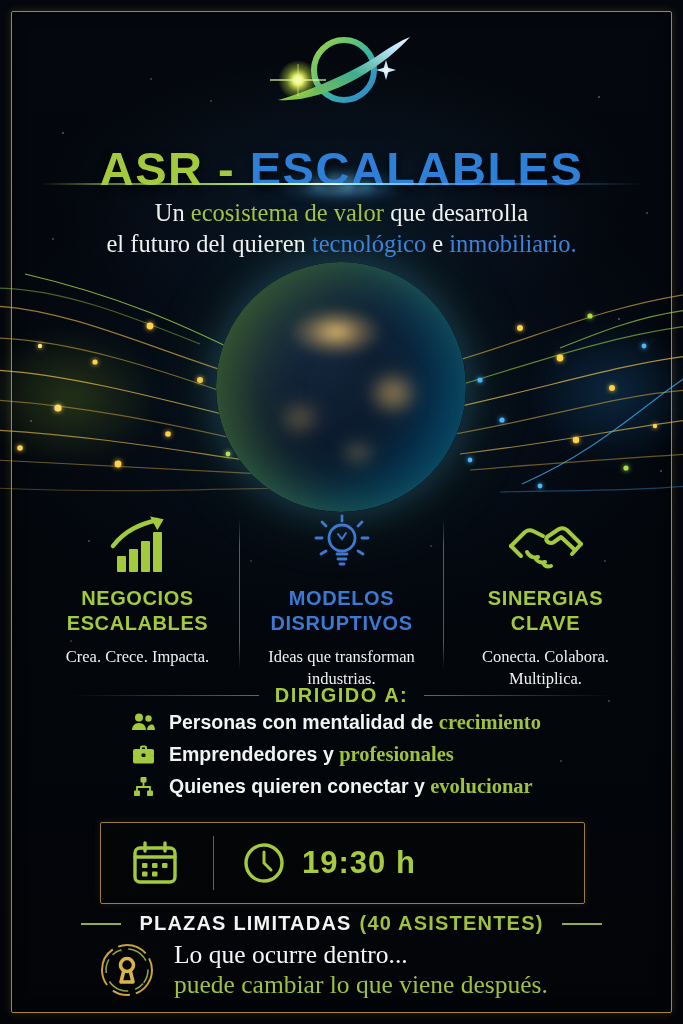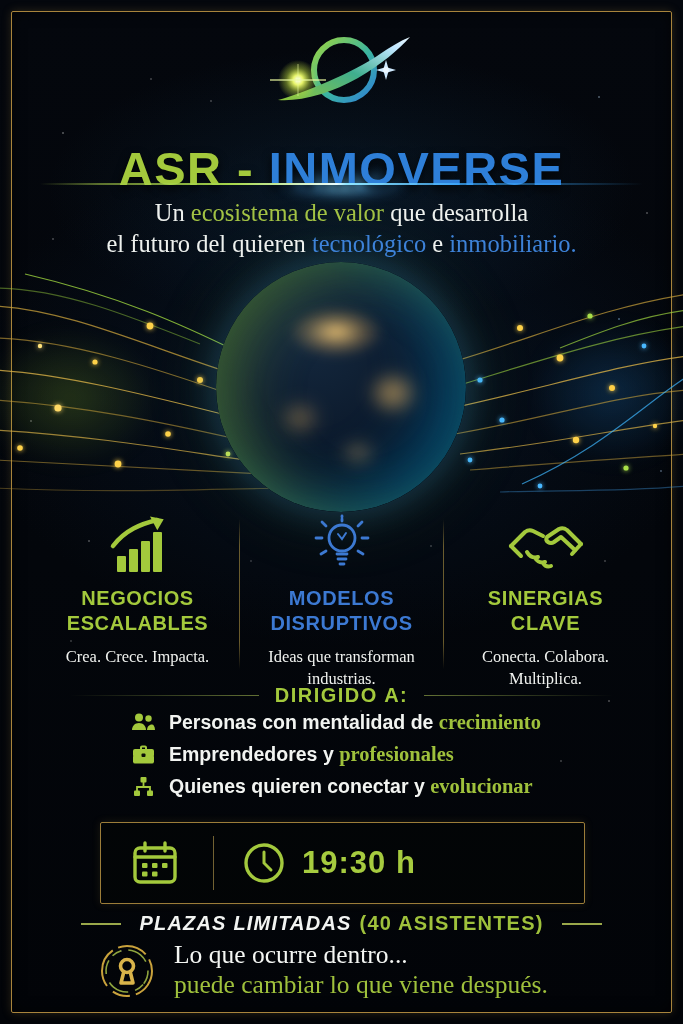--- a/index.html
+++ b/index.html
@@ -84,24 +84,24 @@
   .ev-cal{margin-left:30px;color:#a3c93c;display:flex;}
   .ev-date{margin-left:18px;font-family:"Liberation Serif",serif;}
   .ev-date .day{display:block;font-size:19px;line-height:21px;color:#f0f2ef;}
   .ev-date .date{display:block;font-size:29px;line-height:32px;color:#fbfcfa;}
   .ev-divider{width:1px;height:54px;background:rgba(190,160,80,.6);margin:0 28px 0 34px;}
   .ev-clock{color:#a3c93d;display:flex;}
   .ev-time{margin-left:16px;font-size:31px;font-weight:700;letter-spacing:1px;color:#a6cb3f;}
   
   .capacity{position:absolute;left:0;top:912px;width:100%;display:flex;align-items:center;justify-content:center;z-index:3;}
   .capacity .dash{width:40px;height:2px;background:#9aa84a;margin:0 18px;}
-  .capacity .cap-white{font-size:20px;font-weight:700;letter-spacing:1.2px;color:#f2f4f2;font-style:italic;}
+  .capacity .cap-white{font-size:20px;font-weight:700;letter-spacing:1.2px;color:#f2f4f2;}
   .capacity .cap-green{font-size:20px;font-weight:700;letter-spacing:1.2px;color:#9fc13c;margin-left:8px;}
   
-  .quote{position:absolute;left:98px;top:940px;display:flex;align-items:flex-end;z-index:3;}
+  .quote{position:absolute;left:98px;top:940px;display:flex;align-items:center;z-index:3;}
   .quote .q-icon{width:58px;height:58px;margin-right:18px;display:flex;}
   .quote .q-lines{font-family:"Liberation Serif",serif;font-size:25.5px;line-height:30px;}
   .quote .q1{color:#f4f6f3;}
   .quote .q2{color:#9fc13c;}
   svg{display:block;}
 </style>
 </head>
 <body>
 
 <div class="poster">
@@ -132,21 +132,21 @@
       <circle cx="82" cy="42" r="30" fill="none" stroke="url(#ringGrad)" stroke-width="6"></circle>
       <path d="M16 72 C 40 66, 92 44, 118 26 C 128 19, 138 13, 148 9 C 136 22, 120 36, 96 50 C 70 65, 38 74, 16 72 Z" fill="url(#swooshGrad)"></path>
       <circle cx="36" cy="52" r="20" fill="url(#flareGrad)"></circle>
       <path d="M8 52 L64 52" stroke="rgba(235,250,160,.8)" stroke-width="1.6"></path>
       <path d="M36 36 L36 68" stroke="rgba(235,250,160,.5)" stroke-width="1.2"></path>
       <path d="M124 42 l2.2 7.8 7.8 2.2 -7.8 2.2 -2.2 7.8 -2.2 -7.8 -7.8 -2.2 7.8 -2.2 Z" transform="translate(0,-10)" fill="#cfeaff"></path>
       <circle cx="124" cy="42" r="3" fill="#eaf6ff"></circle>
     </svg>
   </div>
 
-  <h1 class="title"><span class="t-green">ASR - </span><span class="t-blue">INMOVERSE</span></h1>
+  <h1 class="title"><span class="t-green">ASR - </span><span class="t-blue">ESCALABLES</span></h1>
   <div class="divider-glow"></div>
   <div class="title-divider"></div>
 
   <div class="tagline">
     <div><span>Un </span><span class="hl-green">ecosistema de valor</span><span> que desarrolla</span></div>
     <div><span>el futuro del quieren </span><span class="hl-blue">tecnológico</span><span> e </span><span class="hl-blue">inmobiliario.</span></div>
   </div>
 
   <div class="earth">
     <div class="glow-left"></div>

